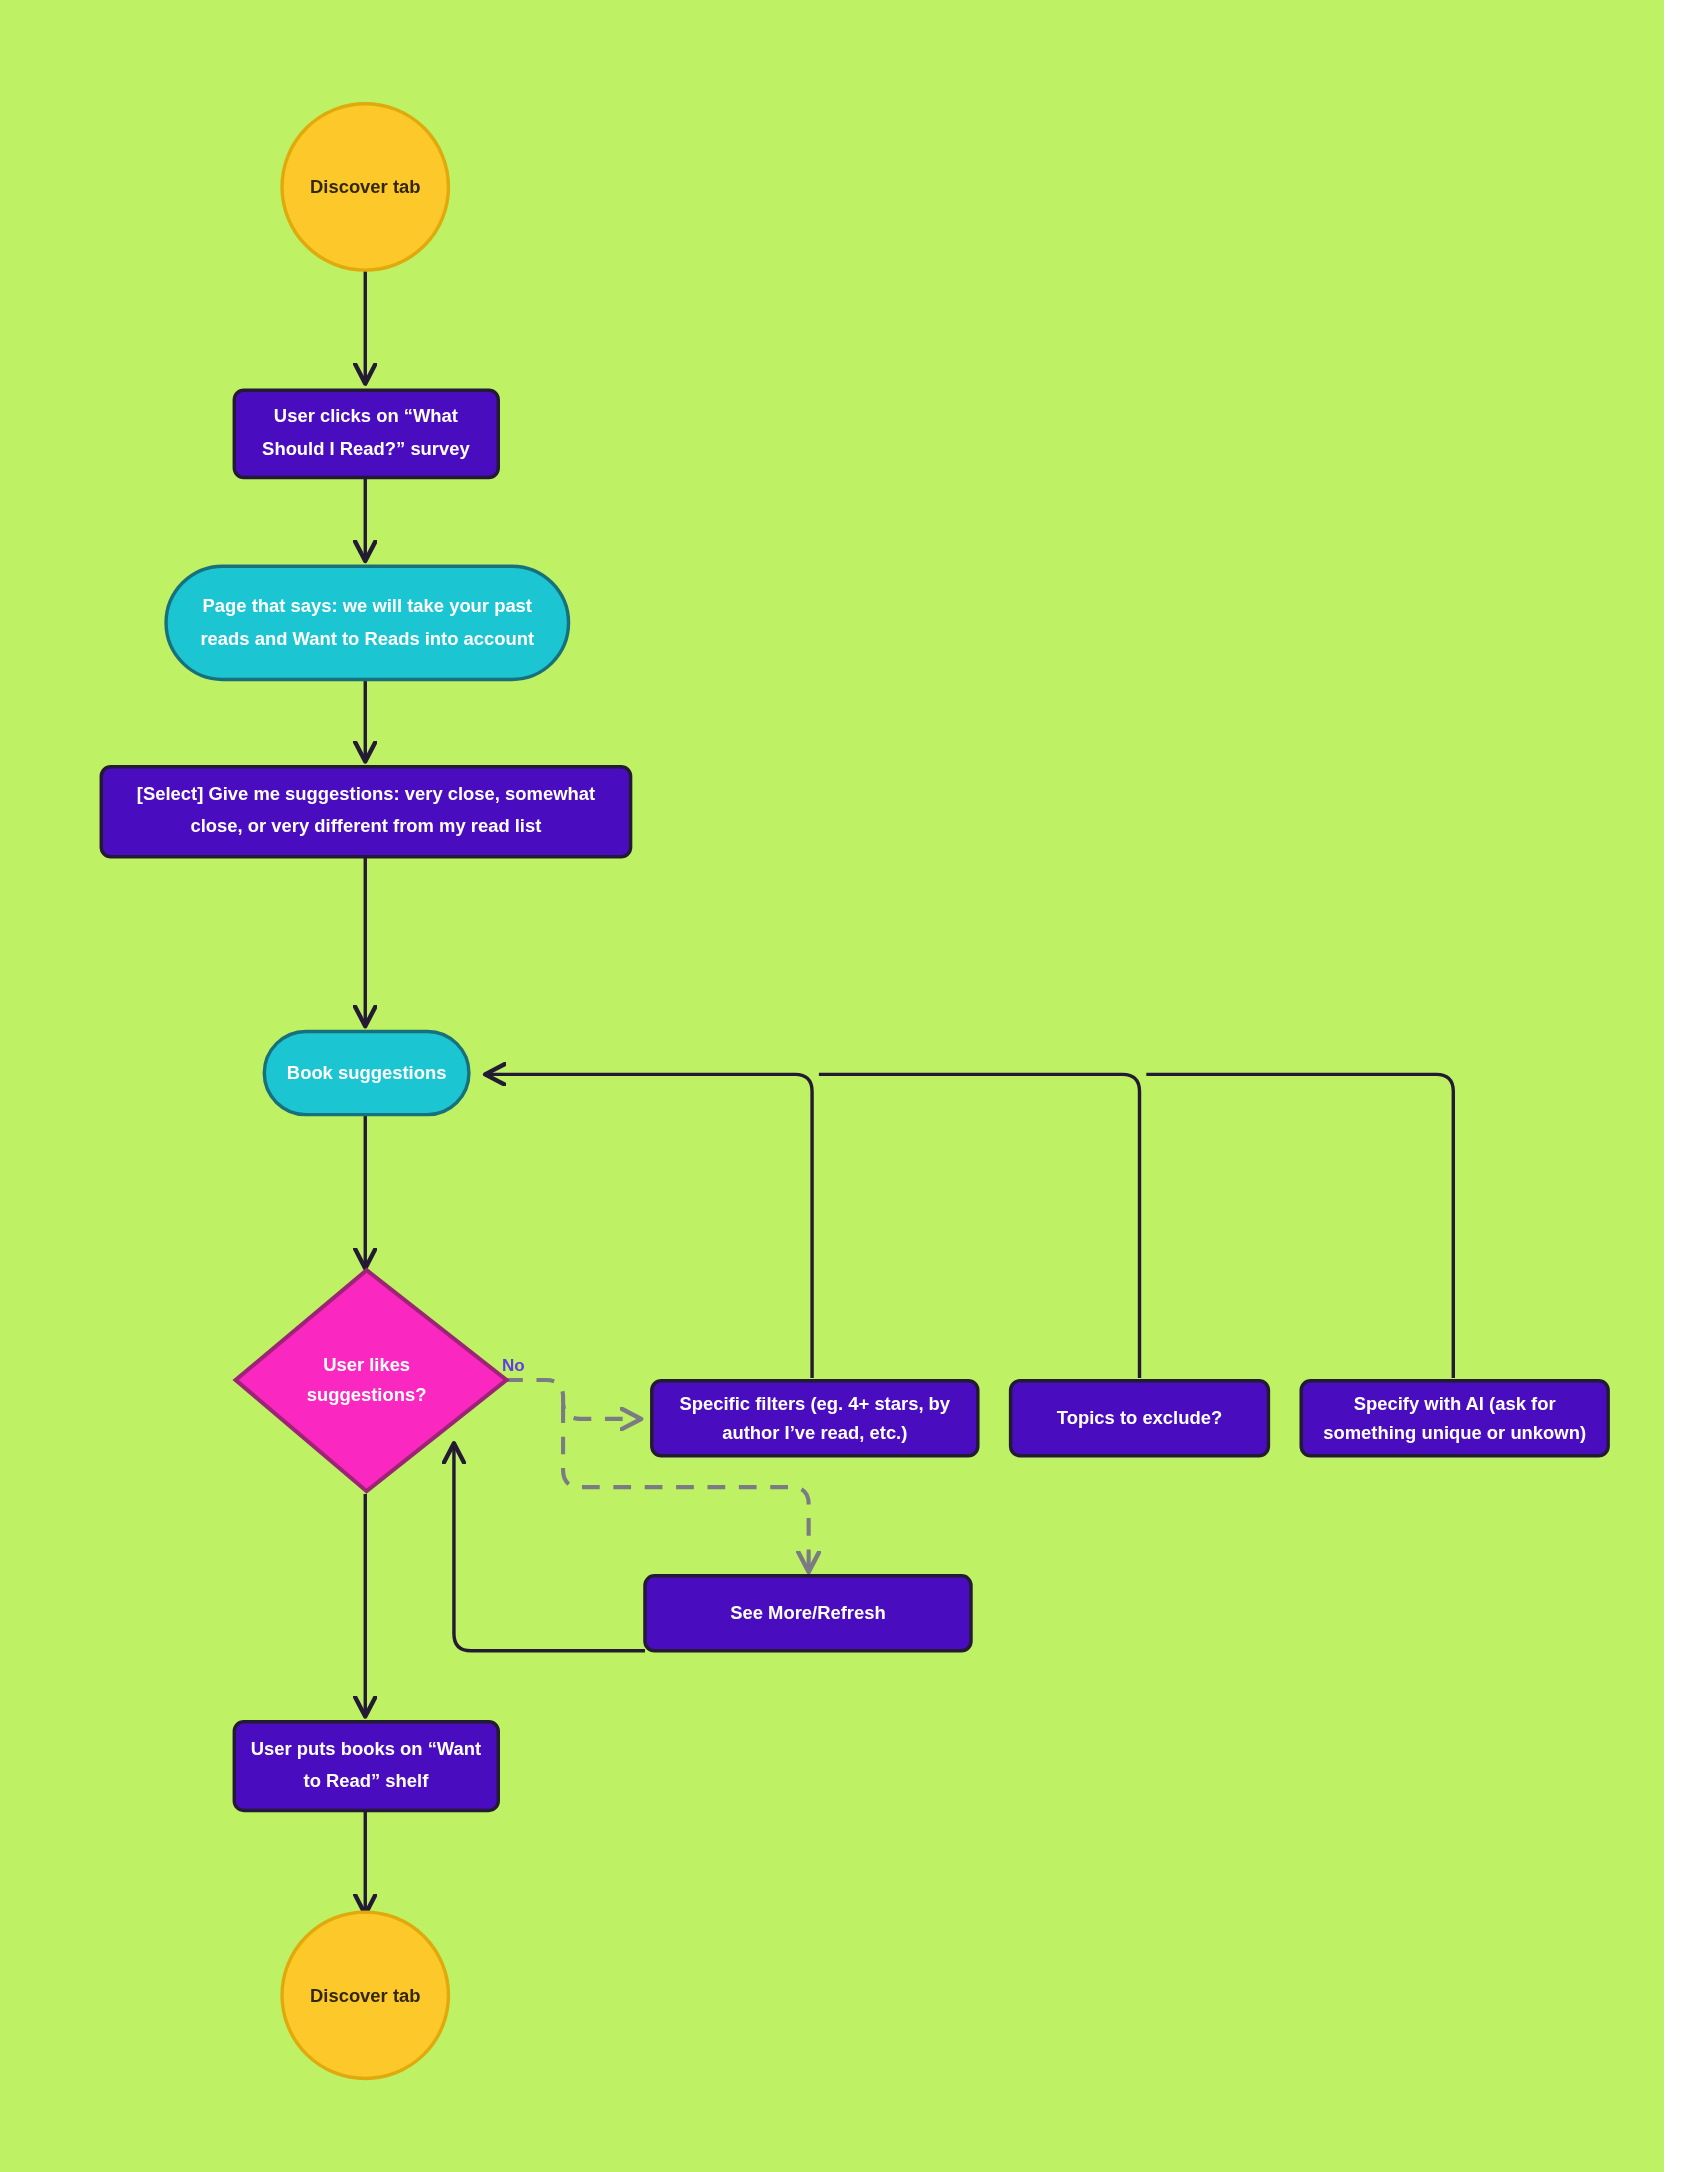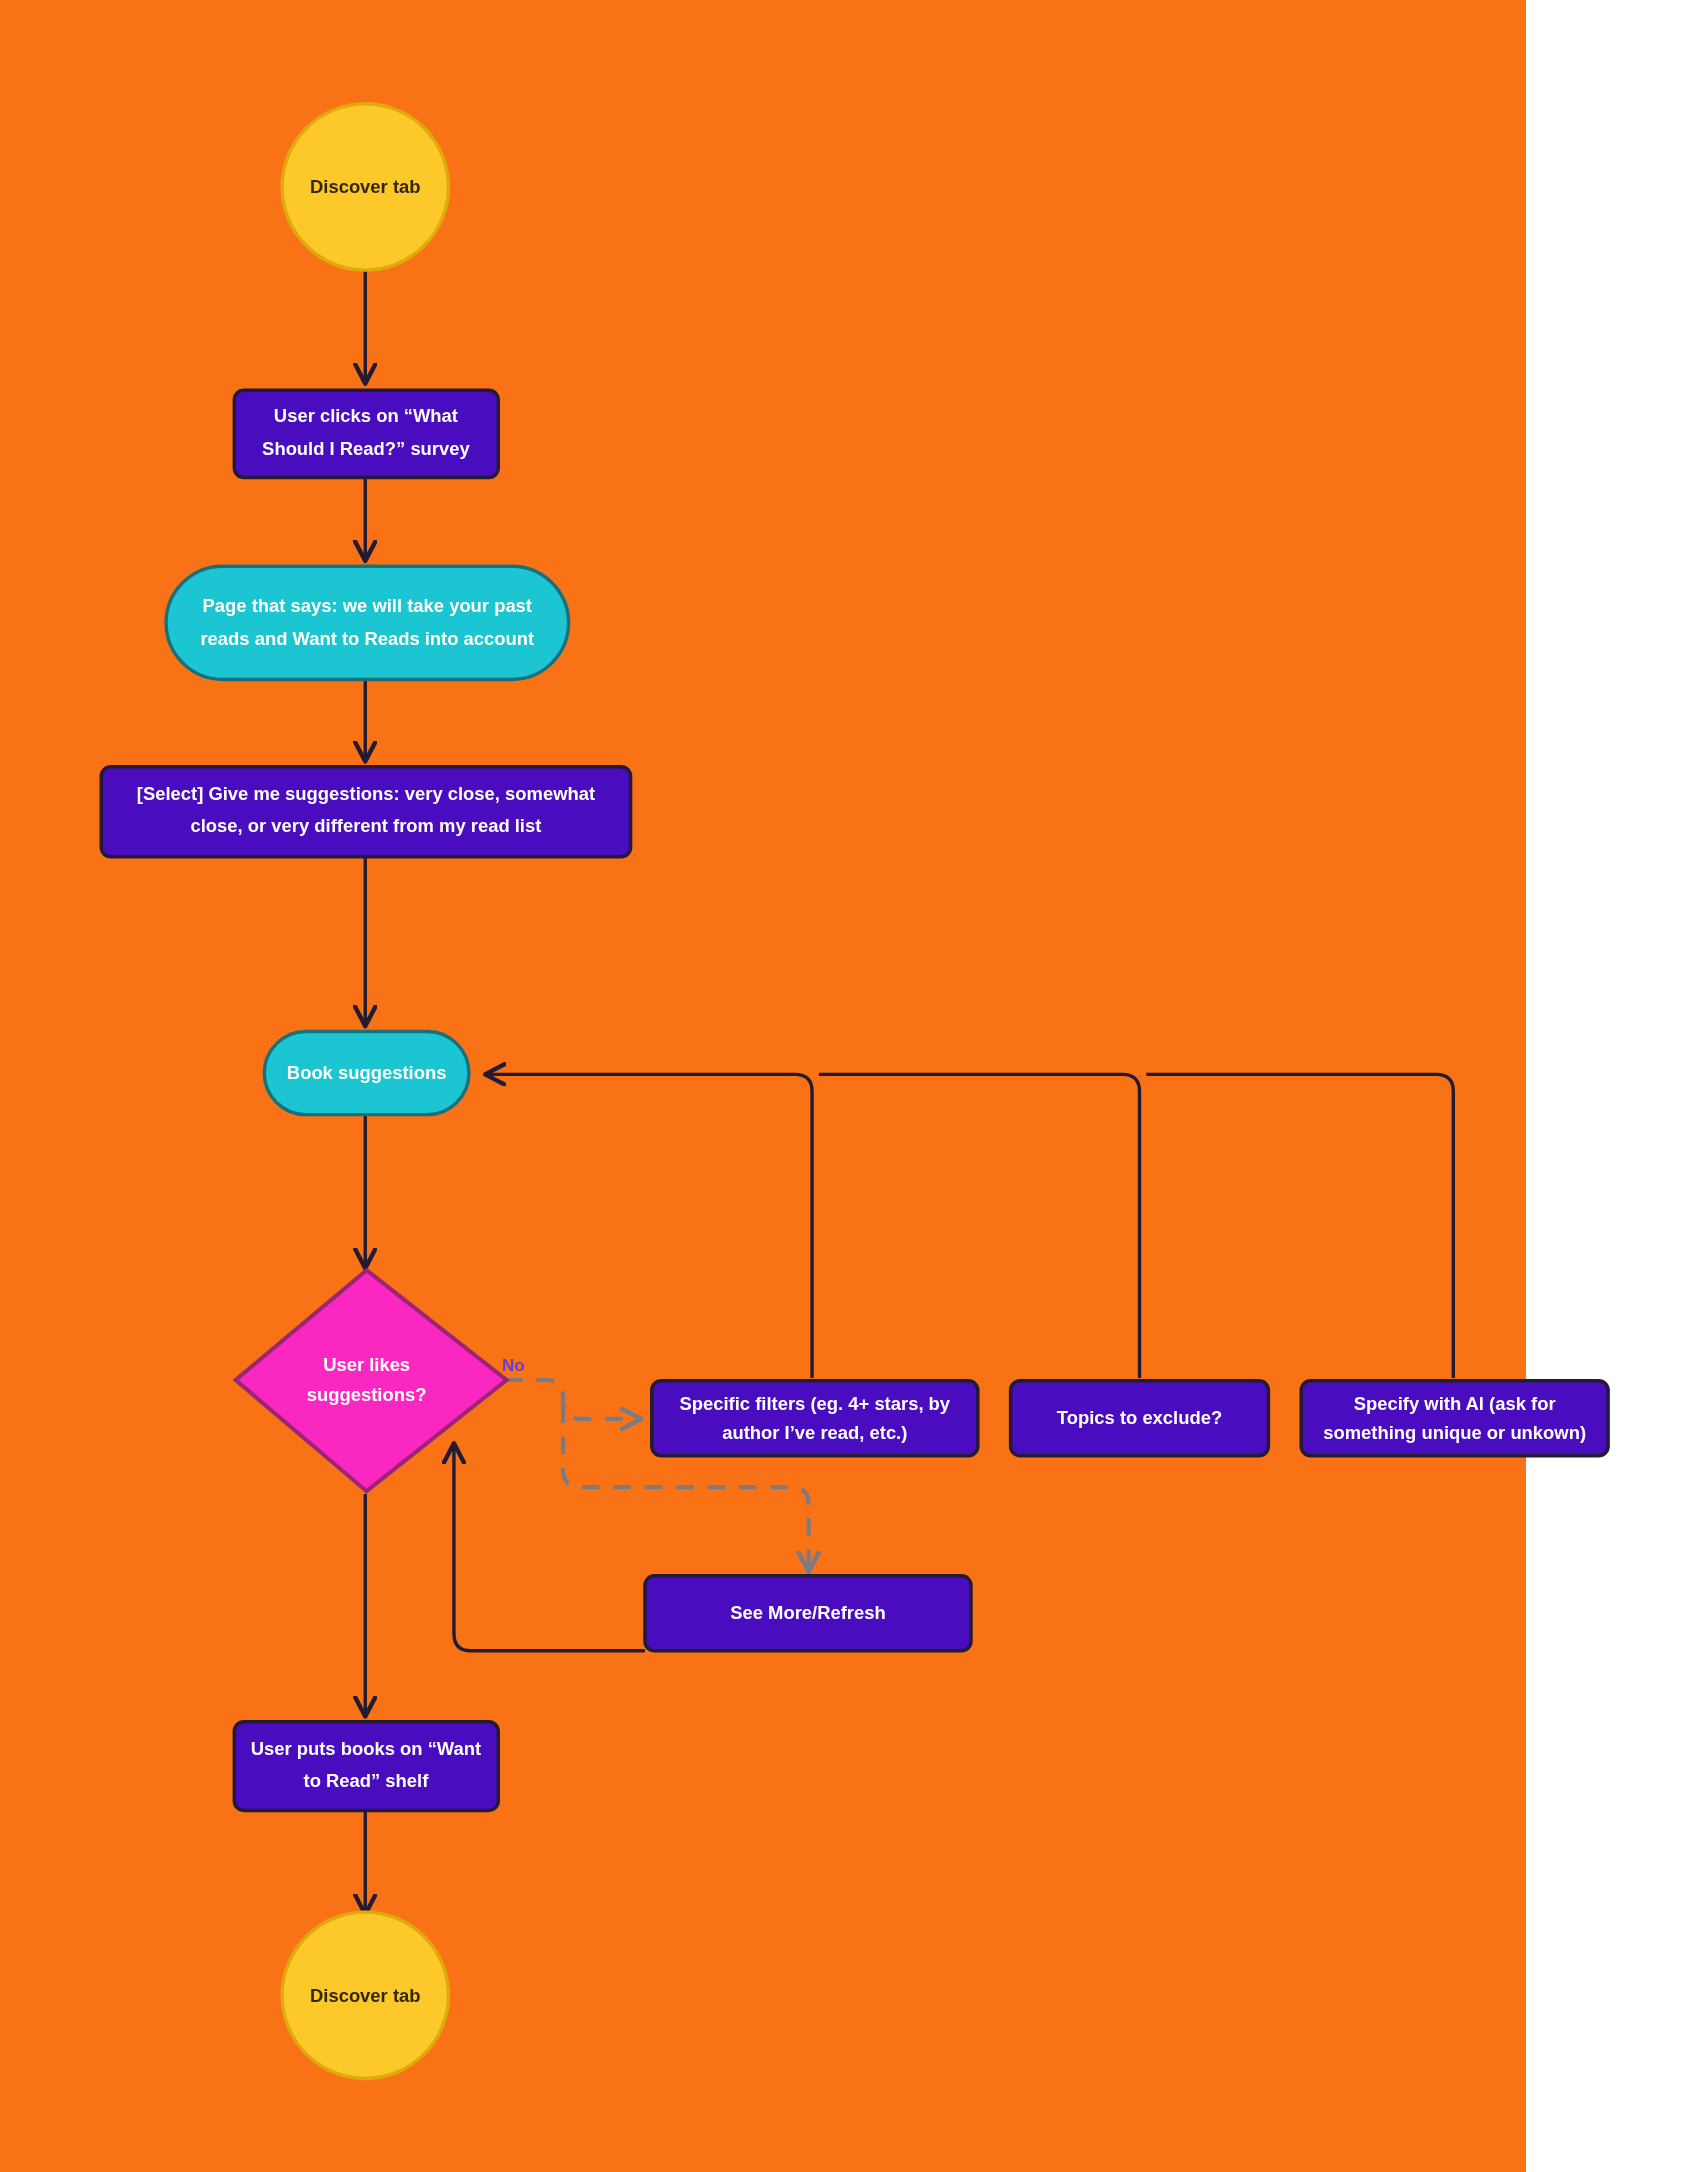--- a/index.html
+++ b/index.html
@@ -8,23 +8,23 @@
     background: #ffffff;
   }
   body {
     width: 1706px;
     height: 2172px;
     font-family: "Liberation Sans", sans-serif;
     overflow: hidden;
   }
   #flowchart-root {
     position: relative;
-    width: 1526px;
+    width: 1664px;
     height: 2172px;
-    background: #f97316;
+    background: #bef264;
   }
   svg.flow-canvas {
     position: absolute;
     top: 0;
     left: 0;
     width: 1706px;
     height: 2172px;
     display: block;
   }
   .node-label {

